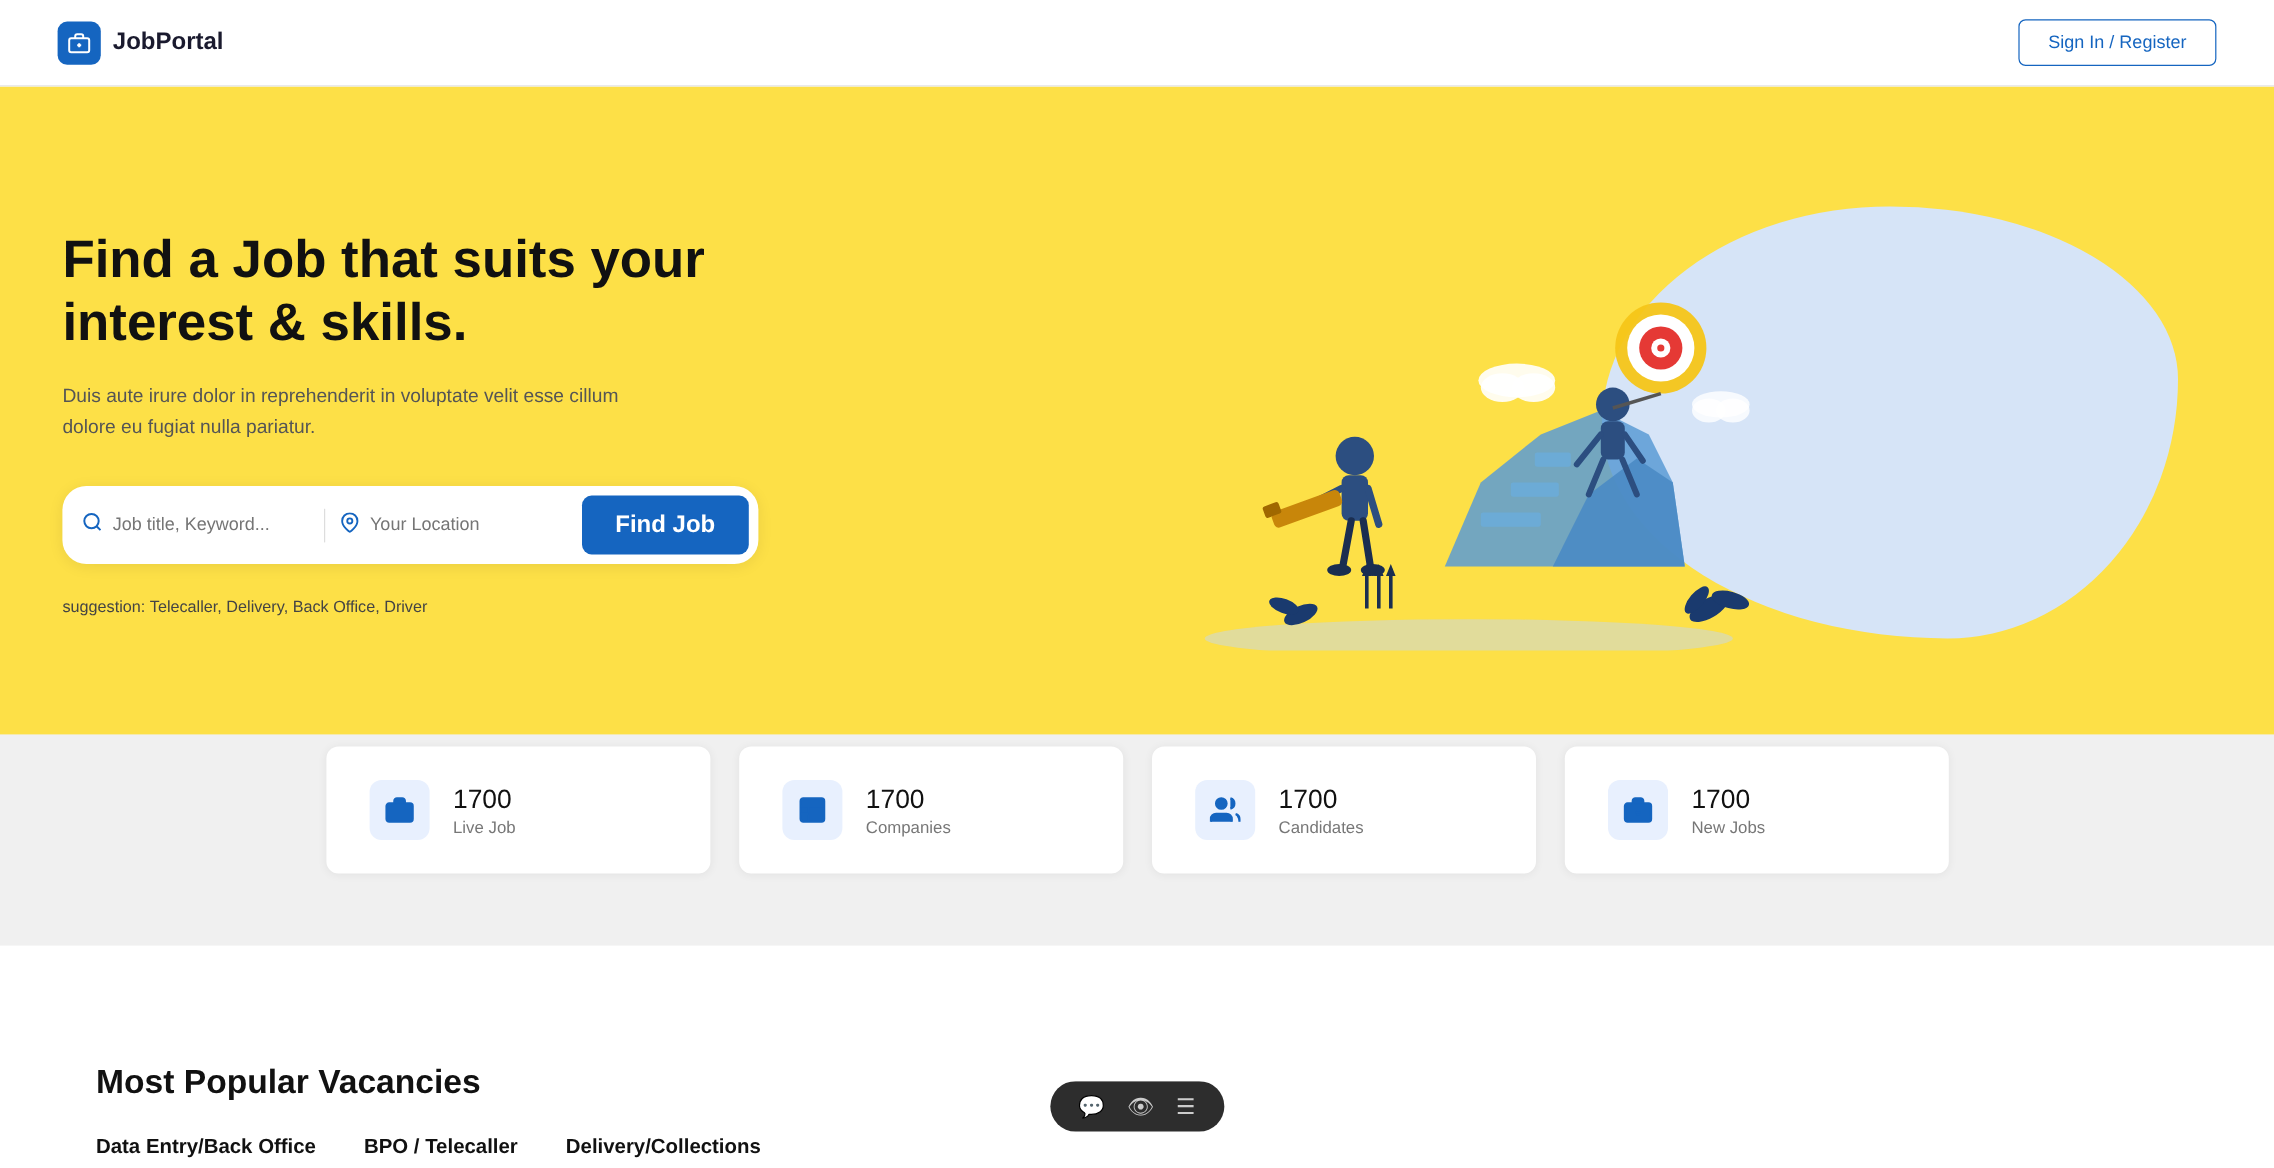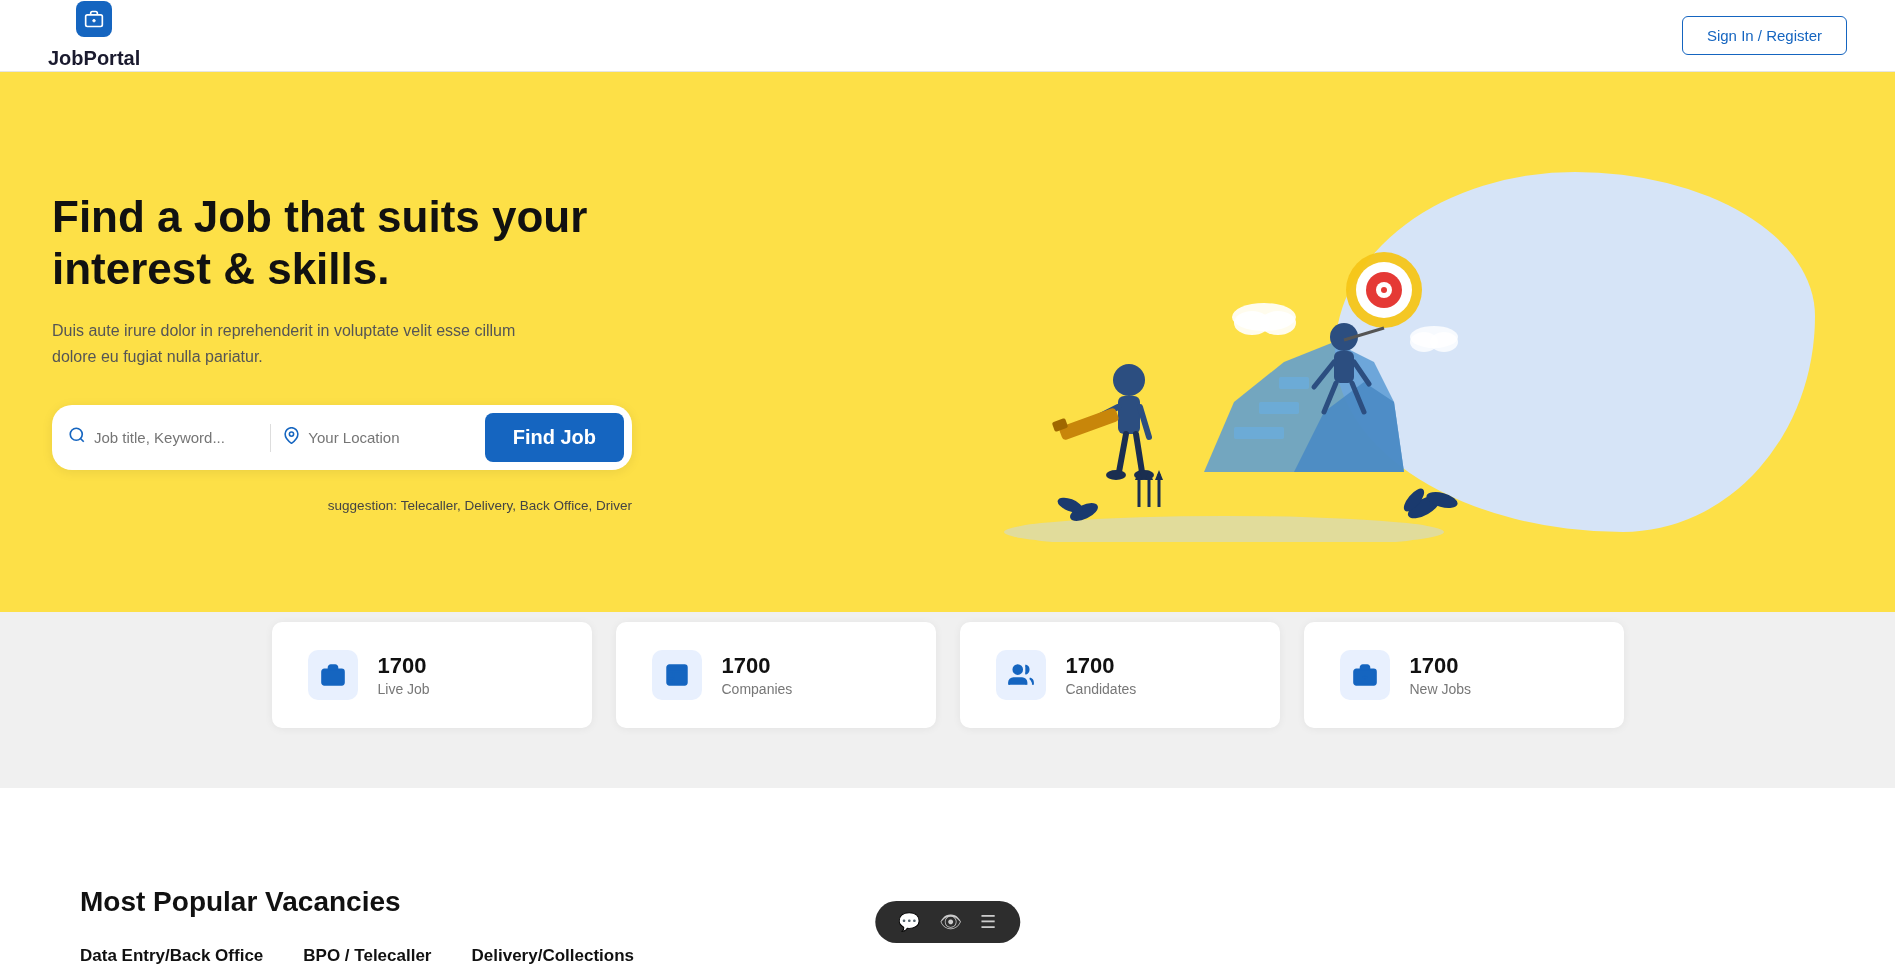--- a/index.html
+++ b/index.html
@@ -17,21 +17,20 @@
       position: relative;
       z-index: 10;
     }
     .logo {
       display: flex;
       align-items: center;
       gap: 10px;
       font-size: 20px;
       font-weight: 700;
       color: #1a1a2e;
-      flex-direction: column;
     }
     .logo-icon {
       width: 36px; height: 36px;
       background: #1565c0;
       border-radius: 8px;
       display: flex; align-items: center; justify-content: center;
       color: #fff;
       font-size: 18px;
     }
     .nav-right {
@@ -139,21 +138,20 @@
       padding: 13px 28px;
       font-size: 20px;
       font-weight: 600;
       cursor: pointer;
       white-space: nowrap;
     }
     .suggestions {
       margin-top: 28px;
       font-size: 13.5px;
       color: #888;
-      text-align: right;
     }
     .suggestions span {
       color: #444;
       font-weight: 500;
     }
 
     
     .hero-right {
       flex: 1;
       display: flex;
@@ -190,21 +188,21 @@
       border-radius: 10px;
       display: flex; align-items: center; justify-content: center;
       flex-shrink: 0;
     }
     .stat-icon-wrap svg {
       width: 26px; height: 26px;
       fill: #1565c0;
     }
     .stat-number {
       font-size: 22px;
-      font-weight: 700;
+      font-weight: 400;
       color: #111;
     }
     .stat-label {
       font-size: 14px;
       color: #777;
       margin-top: 2px;
     }
 
     
     .popular-section {

